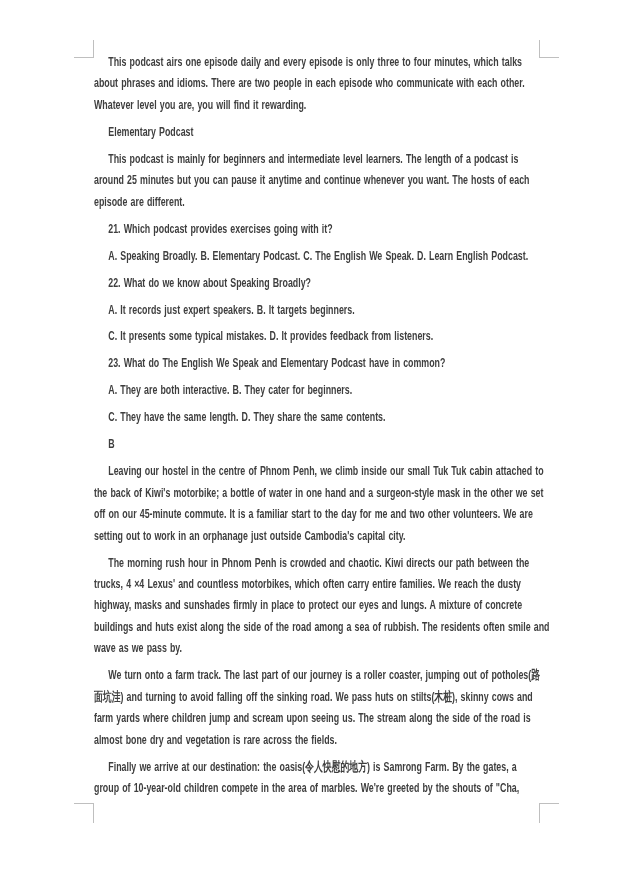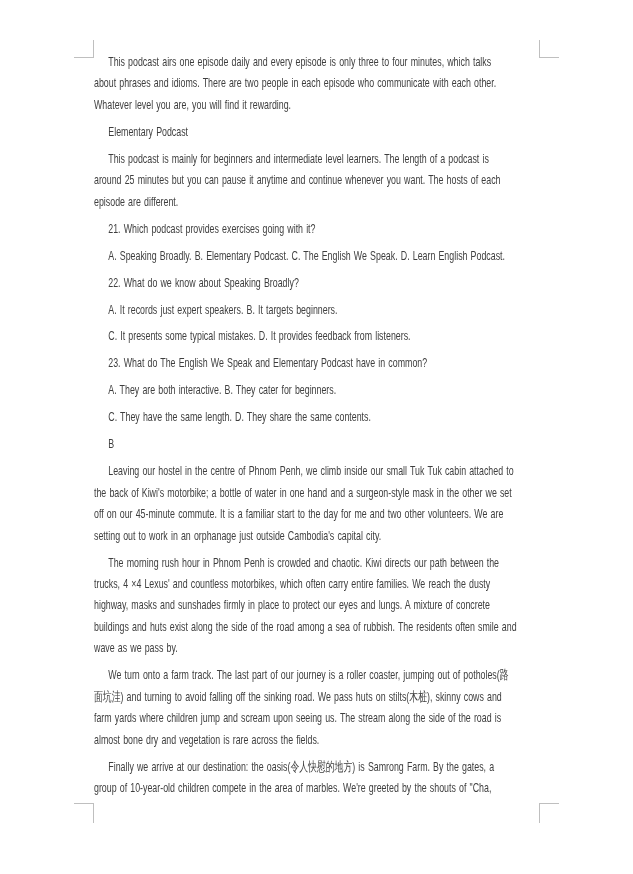--- a/index.html
+++ b/index.html
@@ -7,20 +7,21 @@
     --mark-color:#bfbfbf;
     --page-bg:#ffffff;
   }
   *{margin:0;padding:0;box-sizing:border-box;}
   html,body{width:633px;height:874px;background:var(--page-bg);overflow:hidden;}
   .page{
     position:relative;
     width:633px;height:644px;
     background:var(--page-bg);
     font-family:"Liberation Sans","DejaVu Sans",sans-serif;
+    font-weight:bold;
   }
   
   .crop{position:absolute;width:20px;}
   .crop.tl{left:74px;top:40px;height:18px;border-right:1px solid var(--mark-color);border-bottom:1px solid var(--mark-color);}
   .crop.tr{left:539px;top:40px;height:18px;border-left:1px solid var(--mark-color);border-bottom:1px solid var(--mark-color);}
   .crop.bl{left:74px;top:803px;height:20px;border-right:1px solid var(--mark-color);border-top:1px solid var(--mark-color);}
   .crop.br{left:539px;top:803px;height:20px;border-left:1px solid var(--mark-color);border-top:1px solid var(--mark-color);}
   
   .text-layer{
     position:absolute;

